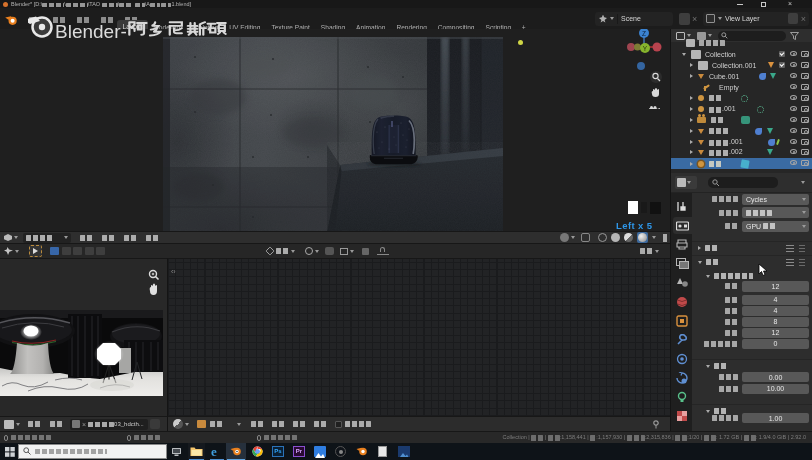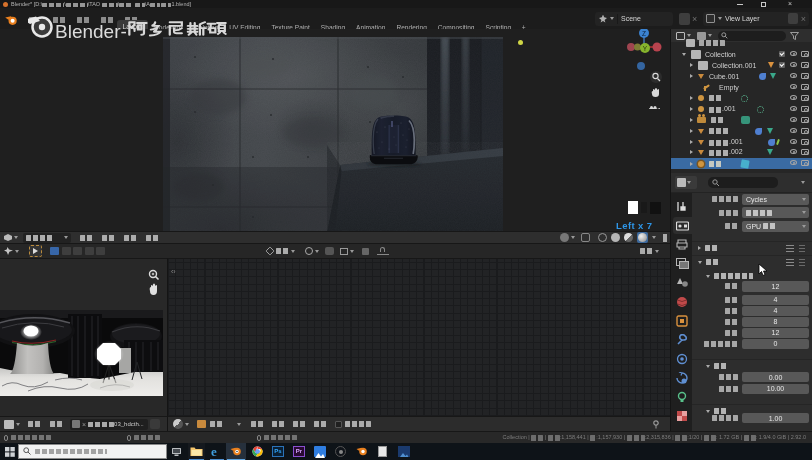--- a/index.html
+++ b/index.html
@@ -239,21 +239,21 @@
             <circle cx="2.5" cy="1.5" r="1.5" fill="#d8d8d8"></circle>
             <circle cx="6" cy="1.5" r="1.5" fill="#d8d8d8"></circle>
             <path d="M8 3 L11 2 L11 6 L8 5 Z" fill="#d8d8d8"></path>
           </g>
     </svg>
   </div>
 
   <div class="abs" style="left:628px;top:172px;width:10px;height:13px;background:#fff"></div>
   <div class="abs" style="left:641px;top:173px;width:6px;height:11px;background:#191919"></div>
   <div class="abs" style="left:650px;top:173px;width:11px;height:12px;background:#111"></div>
-  <div class="abs" style="left:616px;top:191px;font-size:9.5px;letter-spacing:0.4px;color:#2e96e8;font-weight:bold">Left x 7</div>
+  <div class="abs" style="left:616px;top:191px;font-size:9.5px;letter-spacing:0.4px;color:#2e96e8;font-weight:bold">Left x 5</div>
 </div>
 
 <div class="abs row" style="left:0;top:231px;width:670px;height:12px;background:#2e2e2e;border-top:1px solid #171717">
   <span class="ico" style="margin-left:4px;width:8px;height:7px;background:#bbb;clip-path:polygon(0 30%,50% 0,100% 30%,100% 75%,50% 100%,0 75%)"></span>
   <span class="caret" style="margin-left:2px"></span>
   <span class="row" style="margin-left:5px;width:48px;height:10px;background:#222;border-radius:2px;padding:0 3px;justify-content:space-between">
         <span class="zh" style="width:27px;color:#d0d0d0"></span>
         <span class="caret"></span>
       </span>
   <span class="zh" style="margin-left:9px;width:13px;color:#ccc"></span>

